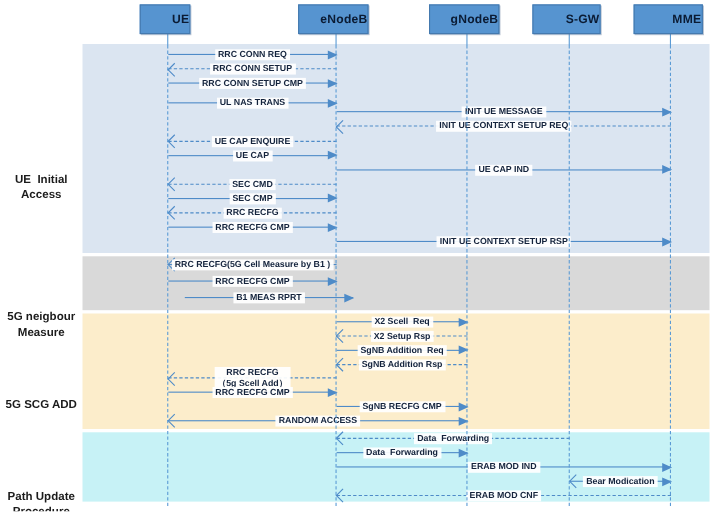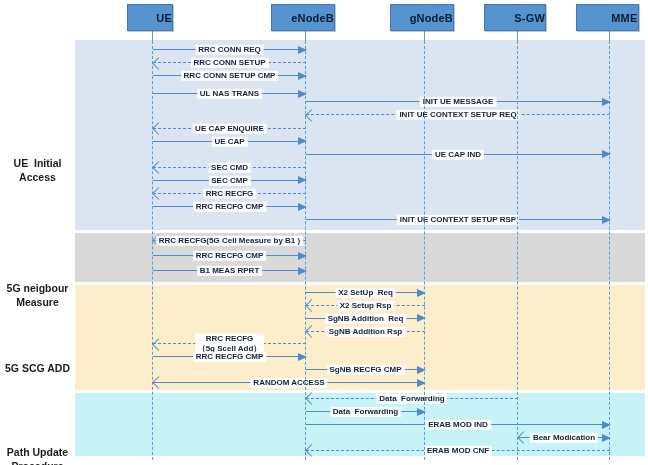--- a/index.html
+++ b/index.html
@@ -126,31 +126,31 @@
     <div class="msg" style="left: 153px; top: 240px; width: 153px;">
       <div class="line solid"></div>
       <div class="chev-l"></div>
       <div class="mlabel">RRC RECFG(5G Cell Measure by B1 )</div>
     </div>
     <div class="msg" style="left: 153px; top: 255px; width: 153px;">
       <div class="line solid"></div>
       <div class="head-r"></div>
       <div class="mlabel">RRC RECFG CMP</div>
     </div>
-    <div class="msg" style="left: 153px; top: 270px; width: 153px;">
+    <div class="msg" style="left: 168px; top: 270px; width: 153px;">
       <div class="line solid"></div>
       <div class="head-r"></div>
       <div class="mlabel">B1 MEAS RPRT</div>
     </div>
     <div class="band" style="top: 285px; height: 105px; background: rgb(252, 237, 203);"></div>
     <div class="phase-label" style="top: 329px;">5G SCG ADD</div>
     <div class="msg" style="left: 306px; top: 292px; width: 119px;">
       <div class="line solid"></div>
       <div class="head-r"></div>
-      <div class="mlabel">X2 SetUp  Req</div>
+      <div class="mlabel">X2 Scell  Req</div>
     </div>
     <div class="msg" style="left: 306px; top: 304.9px; width: 119px;">
       <div class="line dashed"></div>
       <div class="chev-l"></div>
       <div class="mlabel">X2 Setup Rsp</div>
     </div>
     <div class="msg" style="left: 306px; top: 317.7px; width: 119px;">
       <div class="line solid"></div>
       <div class="head-r"></div>
       <div class="mlabel">SgNB Addition  Req</div>

